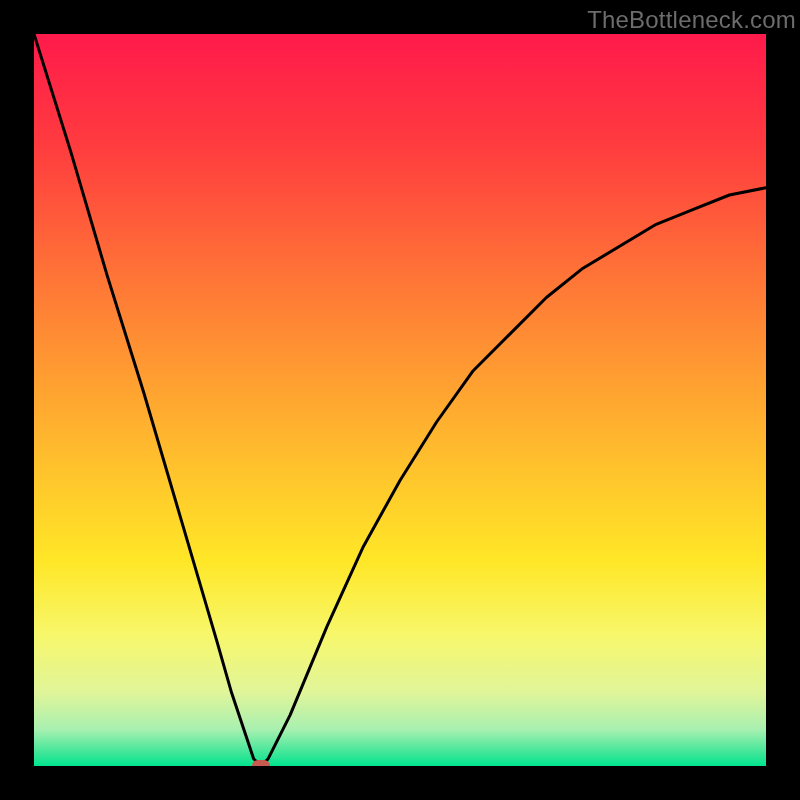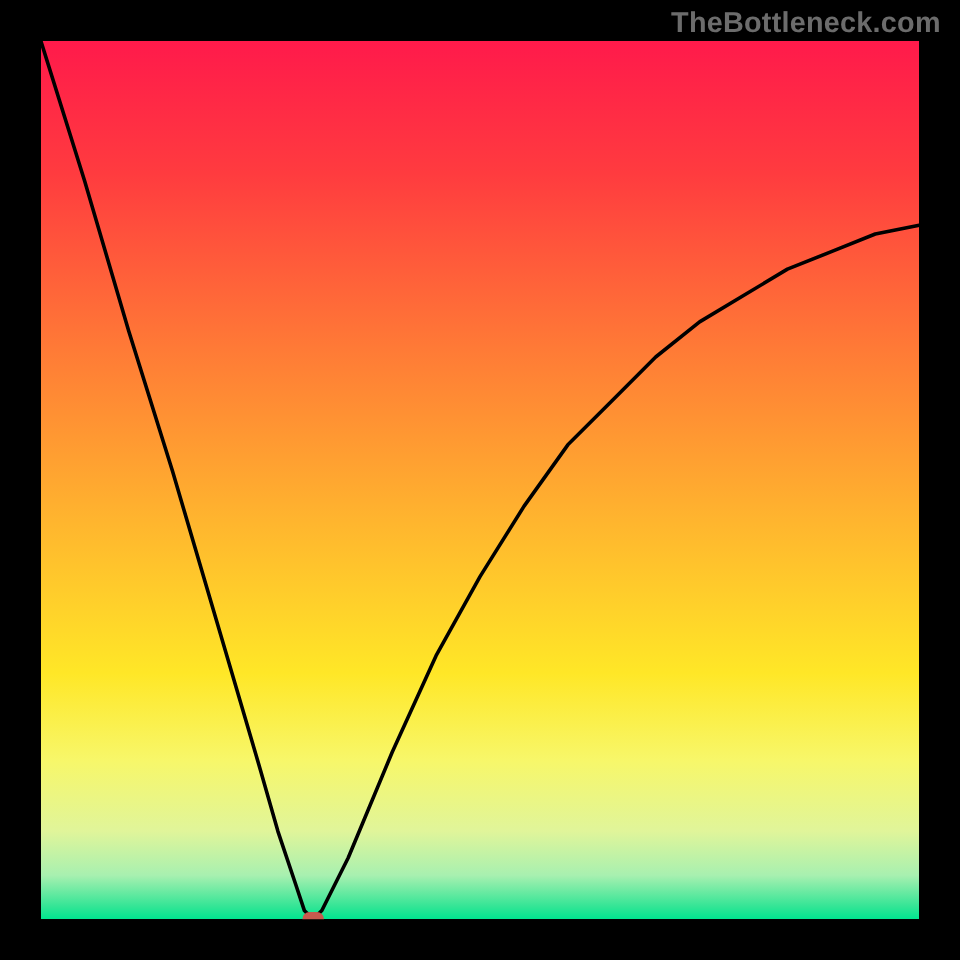--- a/index.html
+++ b/index.html
@@ -37,24 +37,24 @@
   .curve-svg {
     position: absolute;
     left: 0;
     top: 0;
     width: 100%;
     height: 100%;
   }
   .watermark {
     position: absolute;
     top: 6px;
-    right: 16px;
+    right: 4px;
     color: #6c6c6c;
     font-size: 24px;
-    font-weight: 700;
+    font-weight: 400;
     letter-spacing: 0.2px;
   }
   .marker {
     position: absolute;
     width: 18px;
     height: 12px;
     border-radius: 6px;
     transform: translate(-50%, -50%);
   }
 </style>

